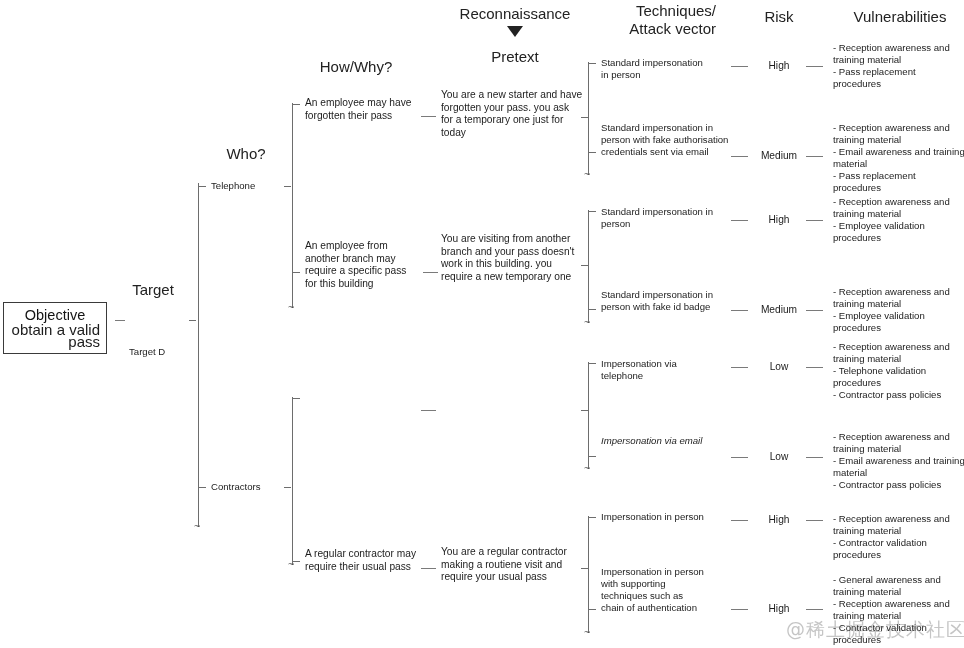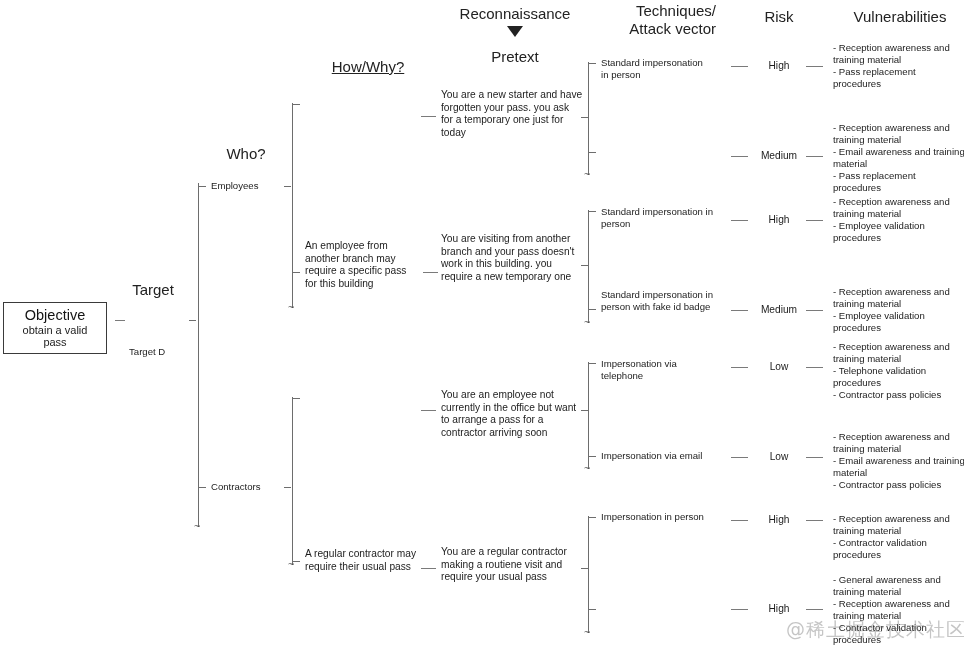--- a/index.html
+++ b/index.html
@@ -54,21 +54,21 @@
 
   
   .obj-box {
     border: 1.3px solid #3a3a3a;
     background: #fff;
     box-sizing: border-box;
     text-align: center;
     padding: 4px 6px 5px 6px;
   }
   .obj-title { font-size: 14.5px; line-height: 17px; color: #141414; }
-  .obj-sub   { font-size: 11px; line-height: 12px; color: #1c1c1c; }
+  .obj-sub   { font-size: 15px; line-height: 12px; color: #1c1c1c; text-align: right; }
 
   
   .vline {
     background: #6d6d6d;
     width: 1px;
   }
   .stub {            
     background: #6d6d6d;
     height: 1px;
     width: 7px;
@@ -109,72 +109,72 @@
   <div class="abs arrow-down" style="left:507px; top:26px;"></div>
   <div class="abs col-head" style="left:455px; top:48px; width:120px;">Pretext</div>
 
   <div class="abs col-head" style="left:588px; top:2px; width:128px;text-align:right;">Techniques/
 Attack vector</div>
 
   <div class="abs col-head" style="left:740px; top:8px; width:78px;">Risk</div>
 
   <div class="abs col-head" style="left:830px; top:8px; width:140px;">Vulnerabilities</div>
 
-  <div class="abs col-head" style="left:308px; top:58px; width:120px;text-decoration:underline;">How/Why?</div>
+  <div class="abs col-head" style="left:296px; top:58px; width:120px;">How/Why?</div>
 
   <div class="abs col-head" style="left:196px; top:145px; width:100px;">Who?</div>
 
   <div class="abs col-head" style="left:110px; top:281px; width:86px;">Target</div>
 
   <div class="abs obj-box" style="left:3px; top:302px; width:104px;">
     <div class="obj-title">Objective</div>
     <div class="obj-sub">obtain a valid pass</div>
   </div>
 
   <div class="abs dash" style="left:115px; top:320px; width:10px;"></div>
 
   <div class="abs tiny-label" style="left:129px; top:314px; width:60px;margin-top:32px;">Target D</div>
 
   <div class="abs stub" style="left:189px; top:320px;"></div>
   <div class="abs vline" style="left:198px; top:183px; height:344px;"></div>
   <div class="abs tilde" style="left:194px; top:522px;">~</div>
 
   <div class="abs stub" style="left:199px; top:186px;"></div>
-  <div class="abs tiny-label" style="left:211px; top:180px; width:72px;">Employees</div>
+  <div class="abs tiny-label" style="left:211px; top:180px; width:72px;">Telephone</div>
   <div class="abs stub" style="left:284px; top:186px;"></div>
 
   <div class="abs stub" style="left:199px; top:487px;"></div>
   <div class="abs tiny-label" style="left:211px; top:481px; width:76px;">Contractors</div>
   <div class="abs stub" style="left:284px; top:487px;"></div>
 
   <div class="abs vline" style="left:292px; top:103px; height:205px;"></div>
   <div class="abs tilde" style="left:288px; top:303px;">~</div>
   <div class="abs stub" style="left:293px; top:104px;"></div>
   <div class="abs stub" style="left:293px; top:272px;"></div>
 
   <div class="abs vline" style="left:292px; top:397px; height:168px;"></div>
   <div class="abs tilde" style="left:288px; top:560px;">~</div>
   <div class="abs stub" style="left:293px; top:398px;"></div>
   <div class="abs stub" style="left:293px; top:561px;"></div>
 
+  <div class="abs node-text" style="left:305px; top:97px; width:112px;">An employee may have forgotten their pass</div>
   <div class="abs dash" style="left:421px; top:116px; width:15px;"></div>
 
   <div class="abs node-text" style="left:305px; top:240px; width:116px;">An employee from another branch may require a specific pass for this building</div>
   <div class="abs dash" style="left:423px; top:272px; width:15px;"></div>
 
   <div class="abs dash" style="left:421px; top:410px; width:15px;"></div>
 
   <div class="abs node-text" style="left:305px; top:548px; width:112px;">A regular contractor may require their usual pass</div>
   <div class="abs dash" style="left:421px; top:568px; width:15px;"></div>
 
   <div class="abs node-text" style="left:441px; top:89px; width:142px;">You are a new starter and have forgotten your pass. you ask for a temporary one just for today</div>
 
   <div class="abs node-text" style="left:441px; top:233px; width:136px;">You are visiting from another branch and your pass doesn't work in this building. you require a new temporary one</div>
 
-  <div class="abs node-text" style="left:441px; top:389px; width:138px;">You are an employee not currently in the office but want to arrange a pass for a contractor arriving soon</div>
 
   <div class="abs node-text" style="left:441px; top:546px; width:136px;">You are a regular contractor making a routiene visit and require your usual pass</div>
 
   <div class="abs vline" style="left:588px; top:62px; height:113px;"></div>
   <div class="abs tilde" style="left:584px; top:170px;">~</div>
   <div class="abs stub" style="left:589px; top:63px;"></div>
   <div class="abs stub" style="left:589px; top:152px;"></div>
   <div class="abs stub" style="left:581px; top:117px;"></div>
 
   <div class="abs vline" style="left:588px; top:210px; height:113px;"></div>
@@ -189,25 +189,27 @@
   <div class="abs stub" style="left:589px; top:456px;"></div>
   <div class="abs stub" style="left:581px; top:410px;"></div>
 
   <div class="abs vline" style="left:588px; top:516px; height:117px;"></div>
   <div class="abs tilde" style="left:584px; top:628px;">~</div>
   <div class="abs stub" style="left:589px; top:517px;"></div>
   <div class="abs stub" style="left:589px; top:609px;"></div>
   <div class="abs stub" style="left:581px; top:568px;"></div>
 
   <div class="abs node-text-sm" style="left:601px; top:57px; width:106px;">Standard impersonation in person</div>
+  <div class="abs node-text-sm" style="left:601px; top:122px; width:128px;">Standard impersonation in person with fake authorisation credentials sent via email</div>
   <div class="abs node-text-sm" style="left:601px; top:206px; width:128px;">Standard impersonation in person</div>
   <div class="abs node-text-sm" style="left:601px; top:289px; width:124px;">Standard impersonation in person with fake id badge</div>
   <div class="abs node-text-sm" style="left:601px; top:358px; width:112px;">Impersonation via telephone</div>
-  <div class="abs node-text-sm" style="left:601px; top:450px; width:128px;">Impersonation via email</div>
+  <div class="abs node-text-sm" style="left:601px; top:435px; width:128px;font-style:italic;">Impersonation via email</div>
   <div class="abs node-text-sm" style="left:601px; top:511px; width:112px;">Impersonation in person</div>
+  <div class="abs node-text-sm" style="left:601px; top:566px; width:106px;">Impersonation in person with supporting techniques such as chain of authentication</div>
 
   <div class="abs dash" style="left:731px; top:66px; width:17px;"></div>
   <div class="abs risk-label" style="left:752px; top:60px;">High</div>
   <div class="abs dash" style="left:806px; top:66px; width:17px;"></div>
 
   <div class="abs dash" style="left:731px; top:156px; width:17px;"></div>
   <div class="abs risk-label" style="left:752px; top:150px;">Medium</div>
   <div class="abs dash" style="left:806px; top:156px; width:17px;"></div>
 
   <div class="abs dash" style="left:731px; top:220px; width:17px;"></div>

